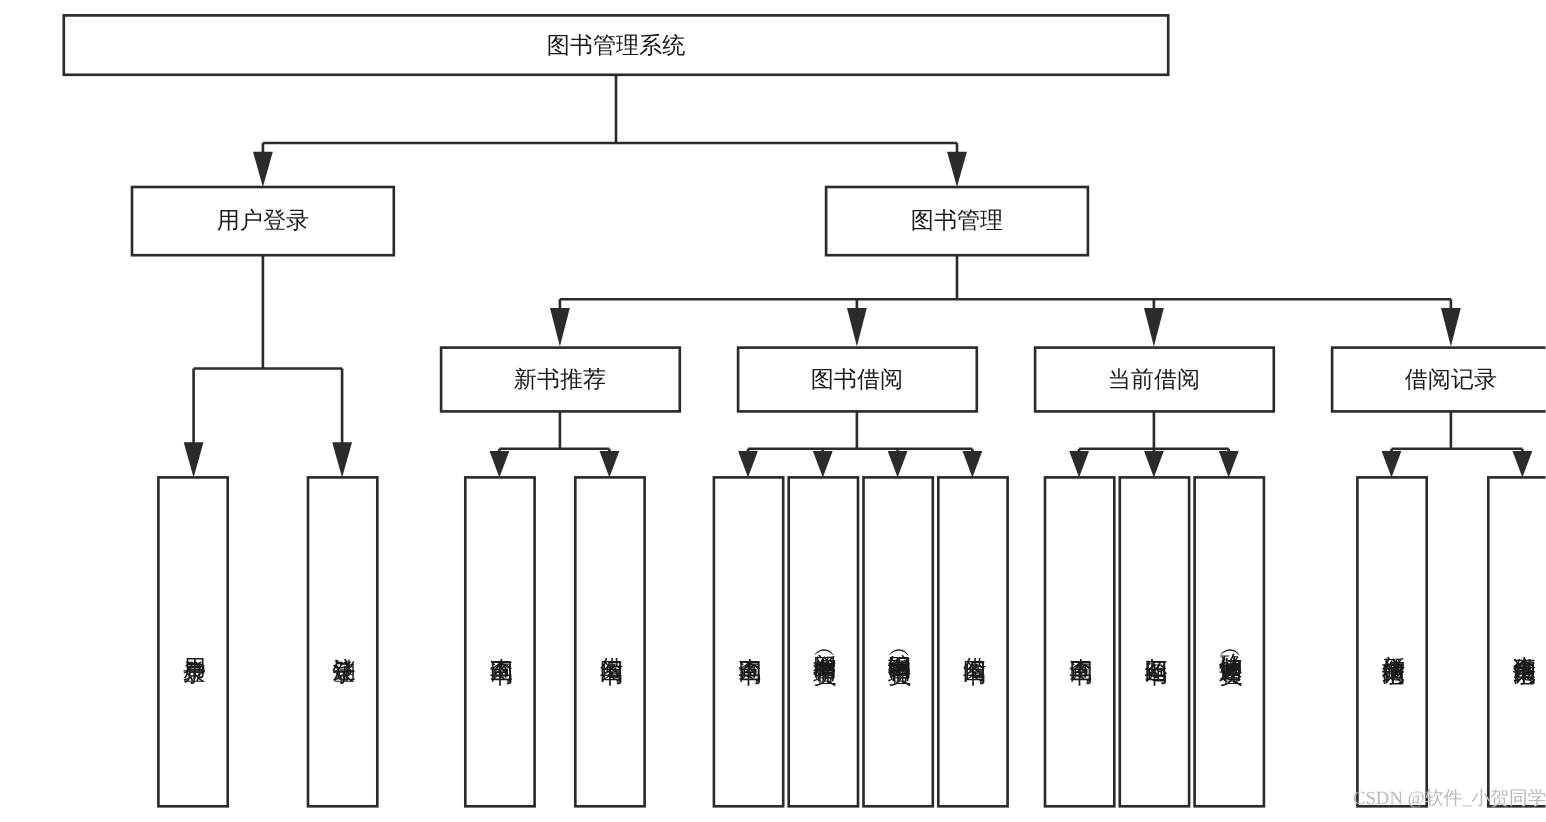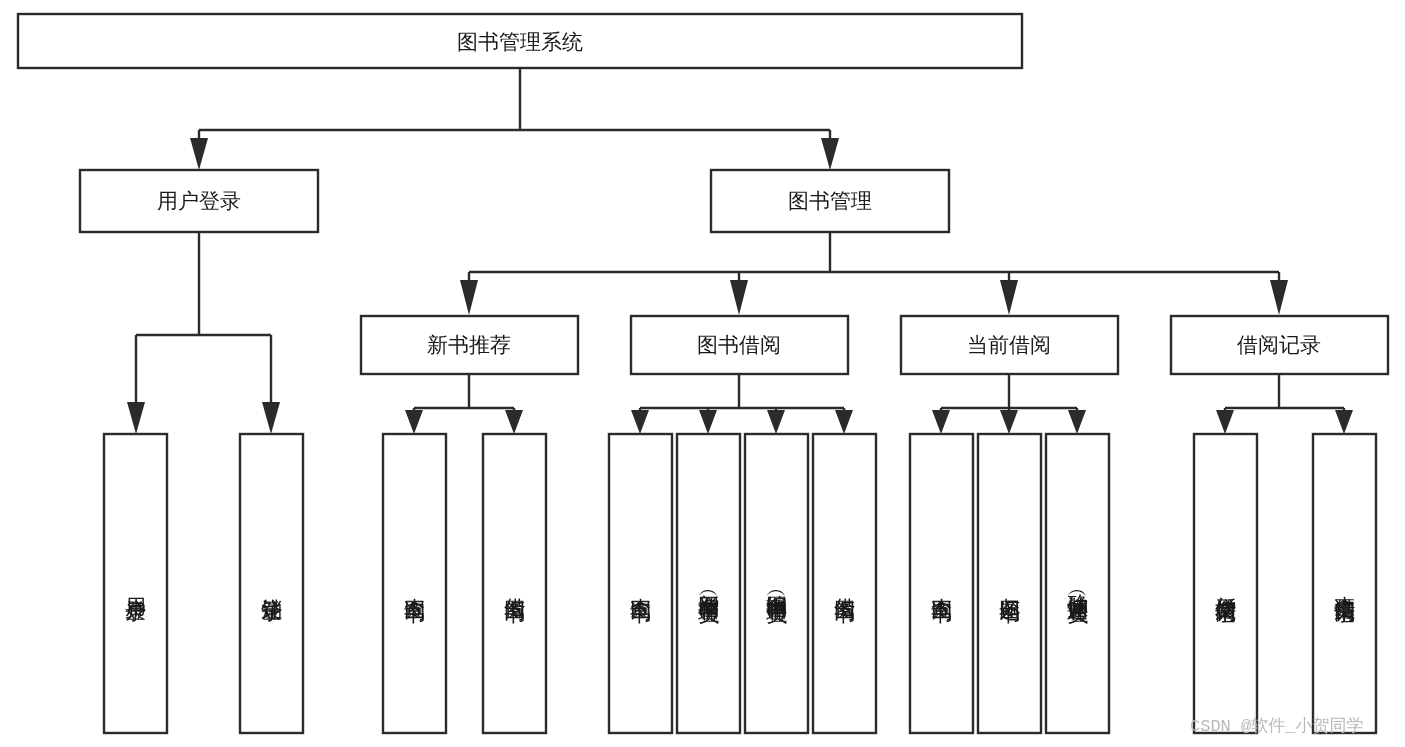--- a/index.html
+++ b/index.html
@@ -11,20 +11,21 @@
     width: 1405px;
     height: 747px;
     font-family: "Liberation Sans", "DejaVu Sans", sans-serif;
     overflow: hidden;
     position: relative;
   }
   #diagram-root {
     position: relative;
     width: 1306px;
     height: 747px;
+    margin-left: 40px;
   }
   svg.diagram-canvas {
     position: absolute;
     top: 0;
     left: 0;
     width: 1405px;
     height: 747px;
   }
   .node-box {
     fill: #ffffff;
@@ -68,21 +69,21 @@
     align-items: center;
     justify-content: center;
     text-align: center;
     white-space: nowrap;
     pointer-events: none;
   }
   .watermark {
     position: absolute;
     left: 1190px;
     top: 714px;
-    font-family: Liberation Mono, monospace;
+    font-family: Liberation Serif, serif;
     font-size: 17px;
     color: #b9b9b9;
     white-space: nowrap;
     user-select: none;
   }
 </style>
 </head>
 <body>
 
 <div id="diagram-root">

